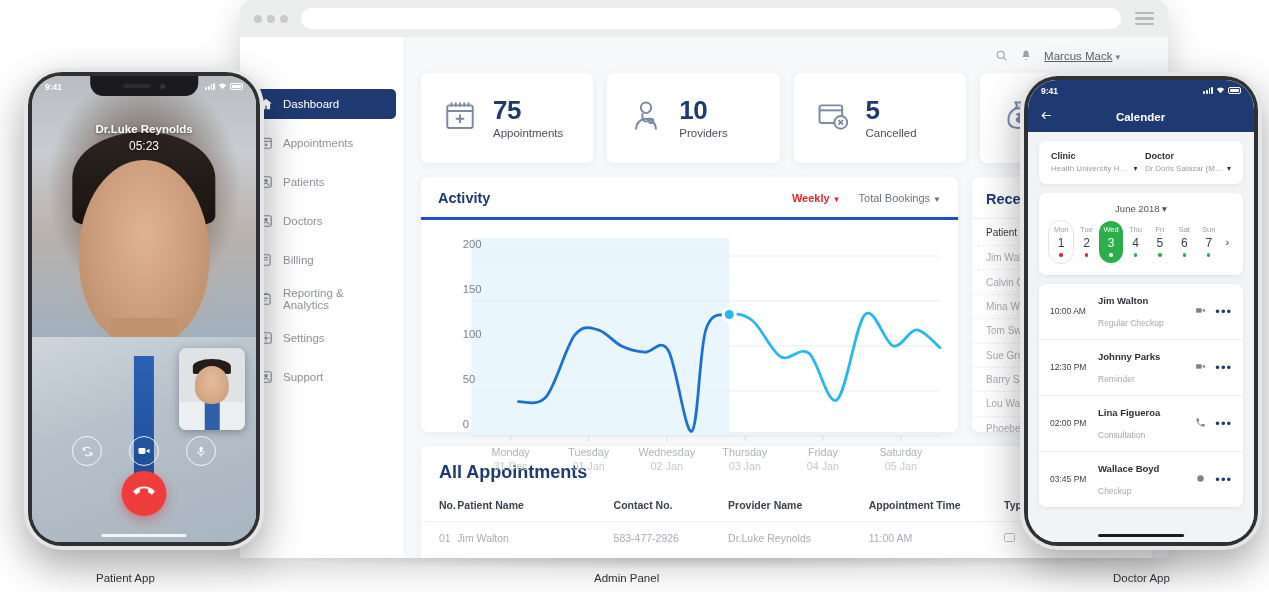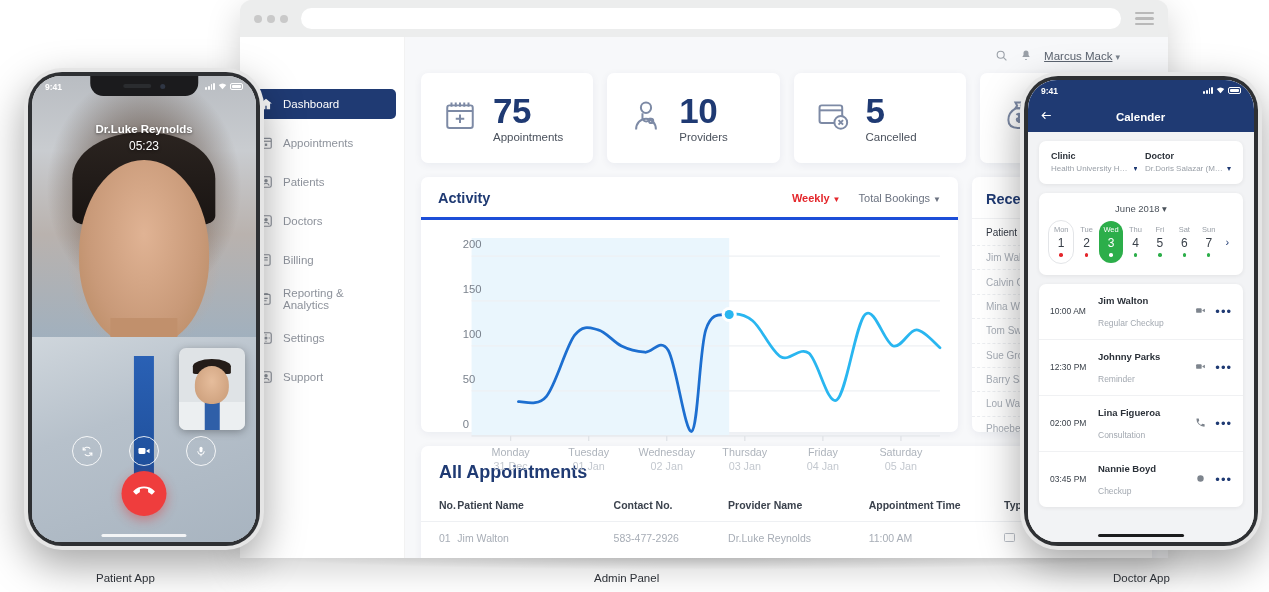--- a/index.html
+++ b/index.html
@@ -39,21 +39,21 @@
   .uname { color:#5c6470; font-size:11.5px; text-decoration:underline; }
   .caret { font-size:9px; color:#7a828d; margin-left:3px; }
 
   .cards { display:flex; gap:14px; padding:0 16px; }
   .card {
     background:#fff; border-radius:7px; height:90px; flex:1;
     display:flex; align-items:center; gap:16px; padding:0 22px;
     box-shadow:0 2px 9px rgba(25,40,80,.06);
   }
   .card-ico { color:#7d8aa5; flex:none; }
-  .card-num { font-size:35px; font-weight:700; color:#1f3a73; line-height:1.05; letter-spacing:-.5px;}
+  .card-num { font-size:26px; font-weight:700; color:#1f3a73; line-height:1.05; letter-spacing:-.5px;}
   .card-lbl { font-size:11.5px; color:#4a515c; margin-top:2px; }
 
   .row2 { display:flex; gap:14px; padding:14px 16px 0 16px; align-items:stretch; }
   .panel { background:#fff; border-radius:7px; box-shadow:0 2px 9px rgba(25,40,80,.06); }
   .activity { flex:1 1 430px; height:255px; display:flex; flex-direction:column; }
   .panel-head { display:flex; align-items:center; padding:13px 17px 11px 17px; border-bottom:3px solid #1d4ed8; }
   .panel-title { font-size:14.5px; font-weight:700; color:#1f3a73; }
   .panel-head .sp { flex:1; }
   .sel { font-size:11px; color:#6b7280; margin-left:18px; white-space:nowrap;}
   .sel.red { color:#e4262b; font-weight:700; }
@@ -711,21 +711,21 @@
                 <div class="s">Consultation</div>
               </div>
               <div class="d-ic"><svg width="11" height="11" viewBox="0 0 24 24" fill="currentColor">
                   <path d="M6.6 10.8a15 15 0 0 0 6.6 6.6l2.2-2.2a1 1 0 0 1 1-.25 11.4 11.4 0 0 0 3.6.57 1 1 0 0 1 1 1V20a1 1 0 0 1-1 1A17 17 0 0 1 3 4a1 1 0 0 1 1-1h3.5a1 1 0 0 1 1 1 11.4 11.4 0 0 0 .57 3.6 1 1 0 0 1-.25 1z"></path>
                 </svg></div>
               <div class="d-dots">•••</div>
             </div>
             <div class="d-item">
               <div class="d-time">03:45 PM</div>
               <div class="d-who">
-                <div class="n">Nannie Boyd</div>
+                <div class="n">Wallace Boyd</div>
                 <div class="s">Checkup</div>
               </div>
               <div class="d-ic"><svg width="11" height="11" viewBox="0 0 24 24" fill="currentColor">
                   <circle cx="12" cy="12" r="7"></circle>
                 </svg></div>
               <div class="d-dots">•••</div>
             </div>
           </div>
       </div>
       <div class="home-ind" style="background:#1b1b1d"></div>

